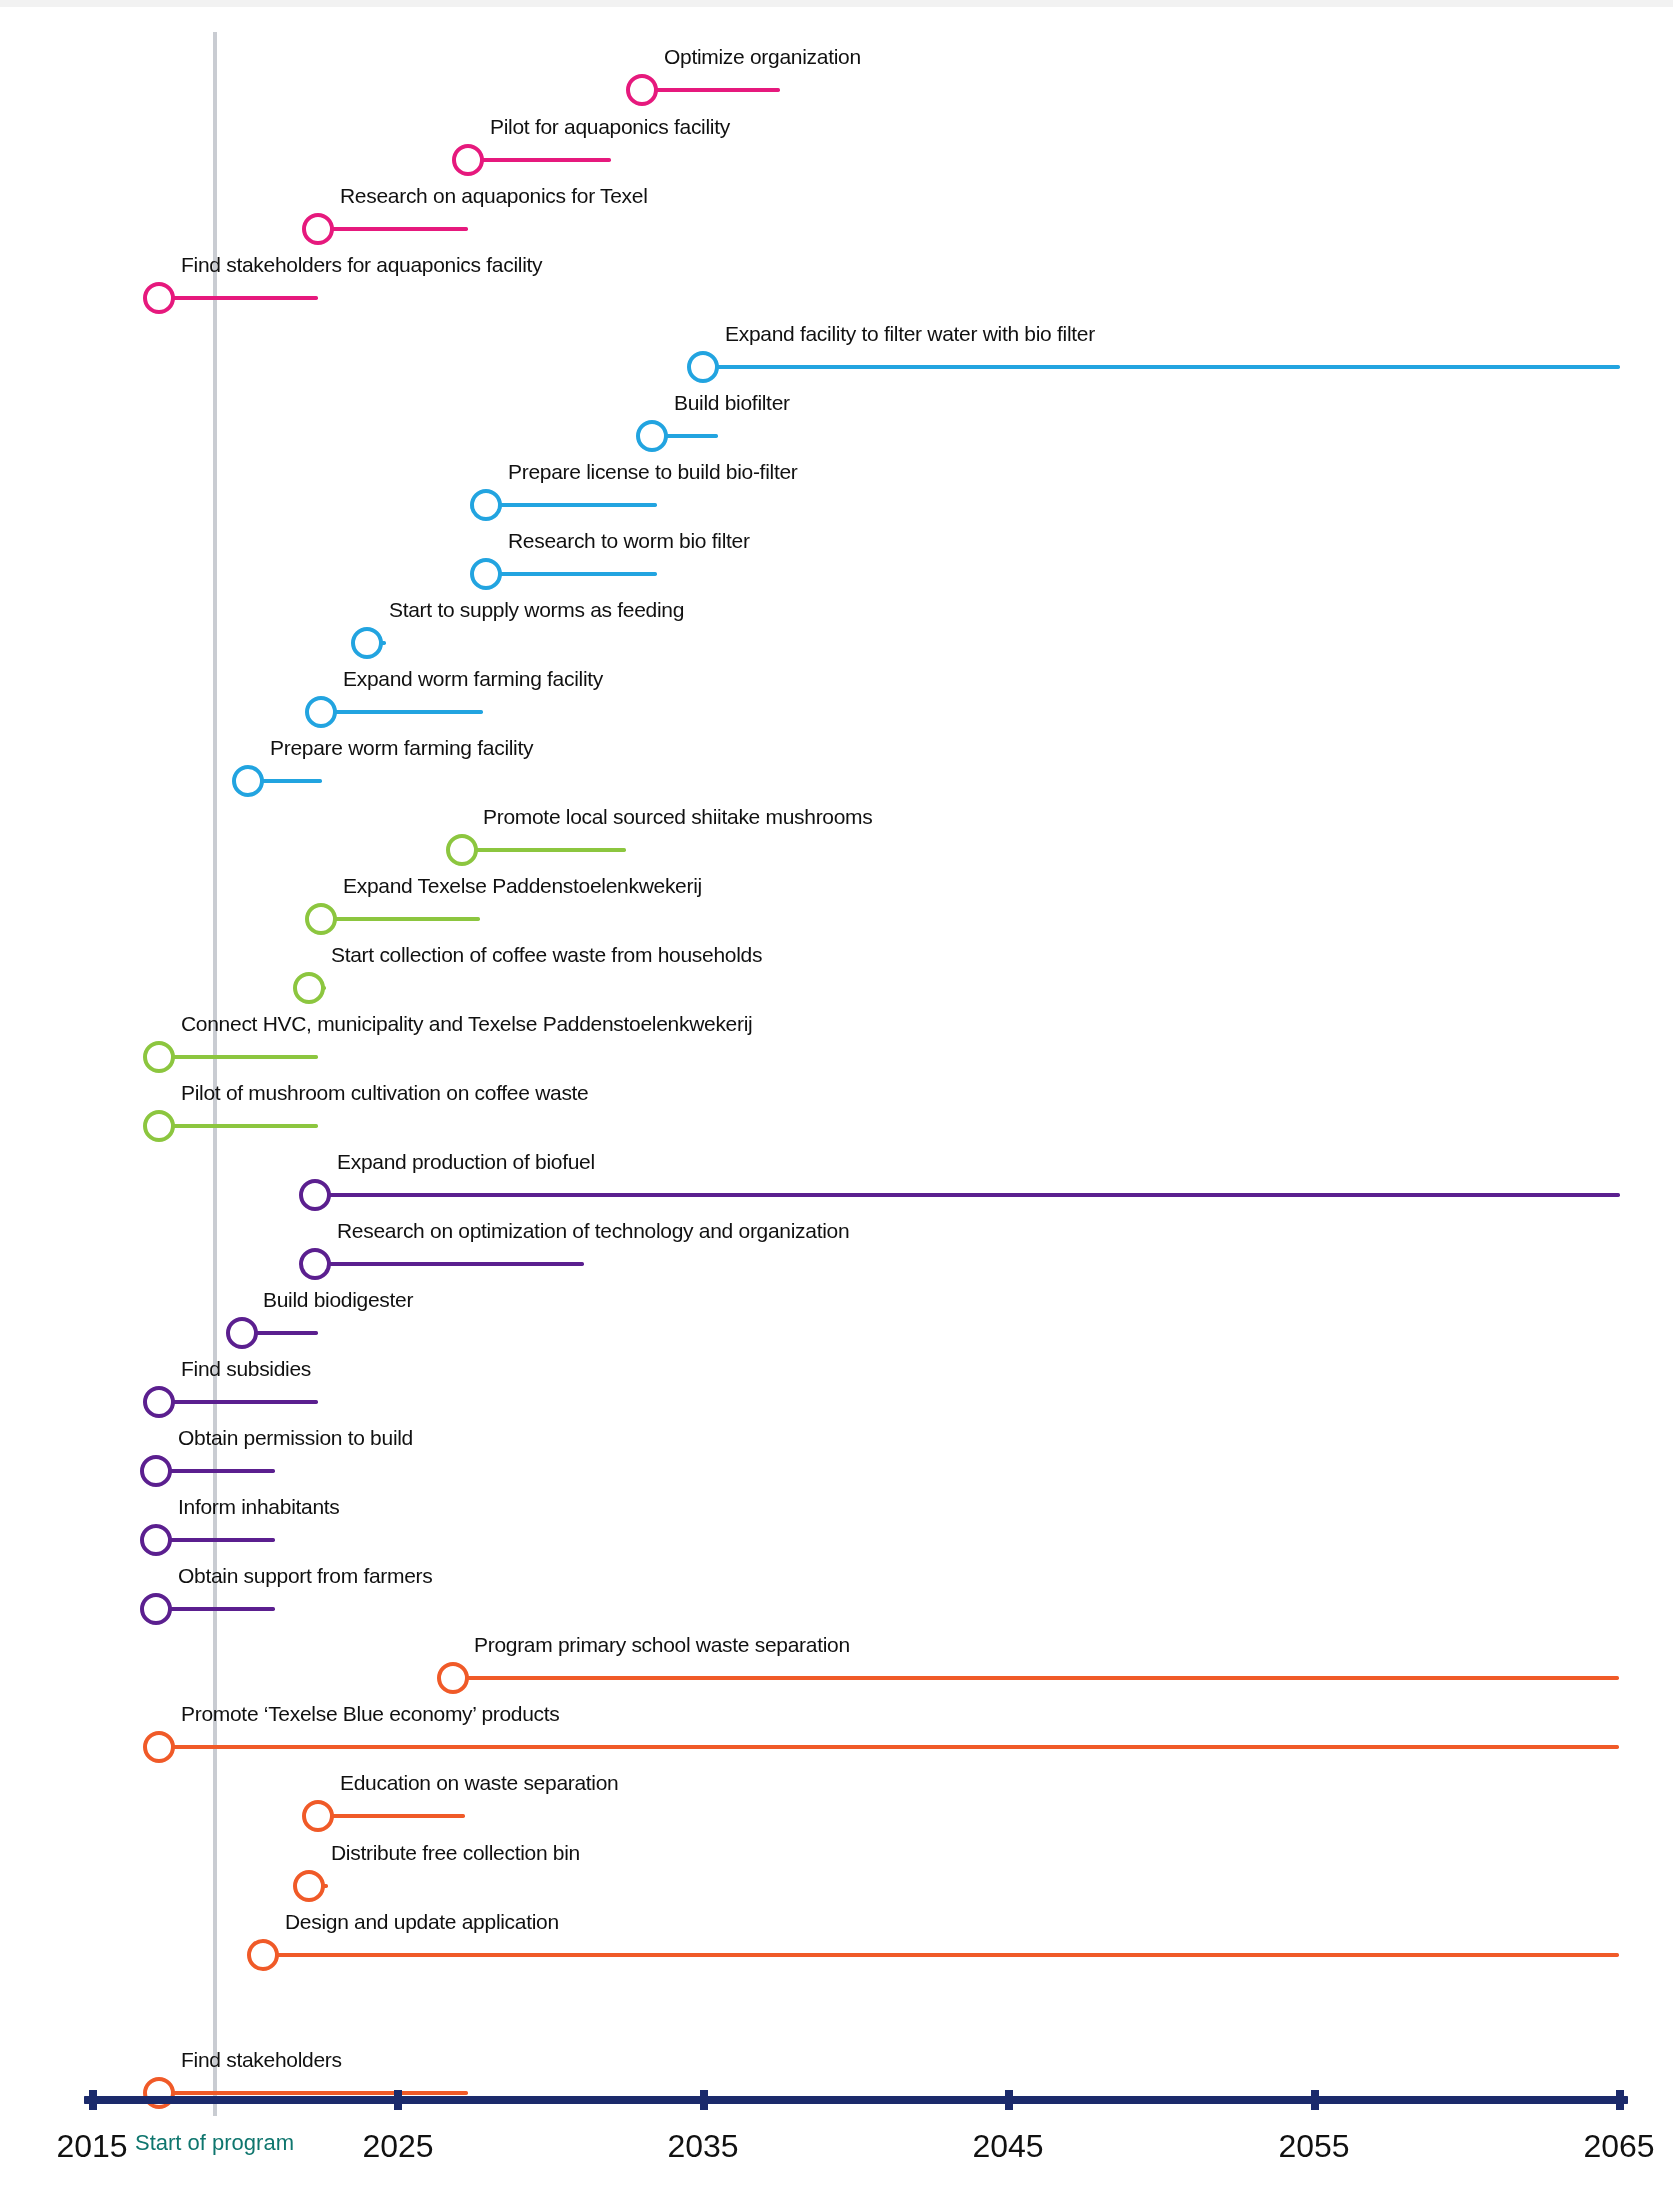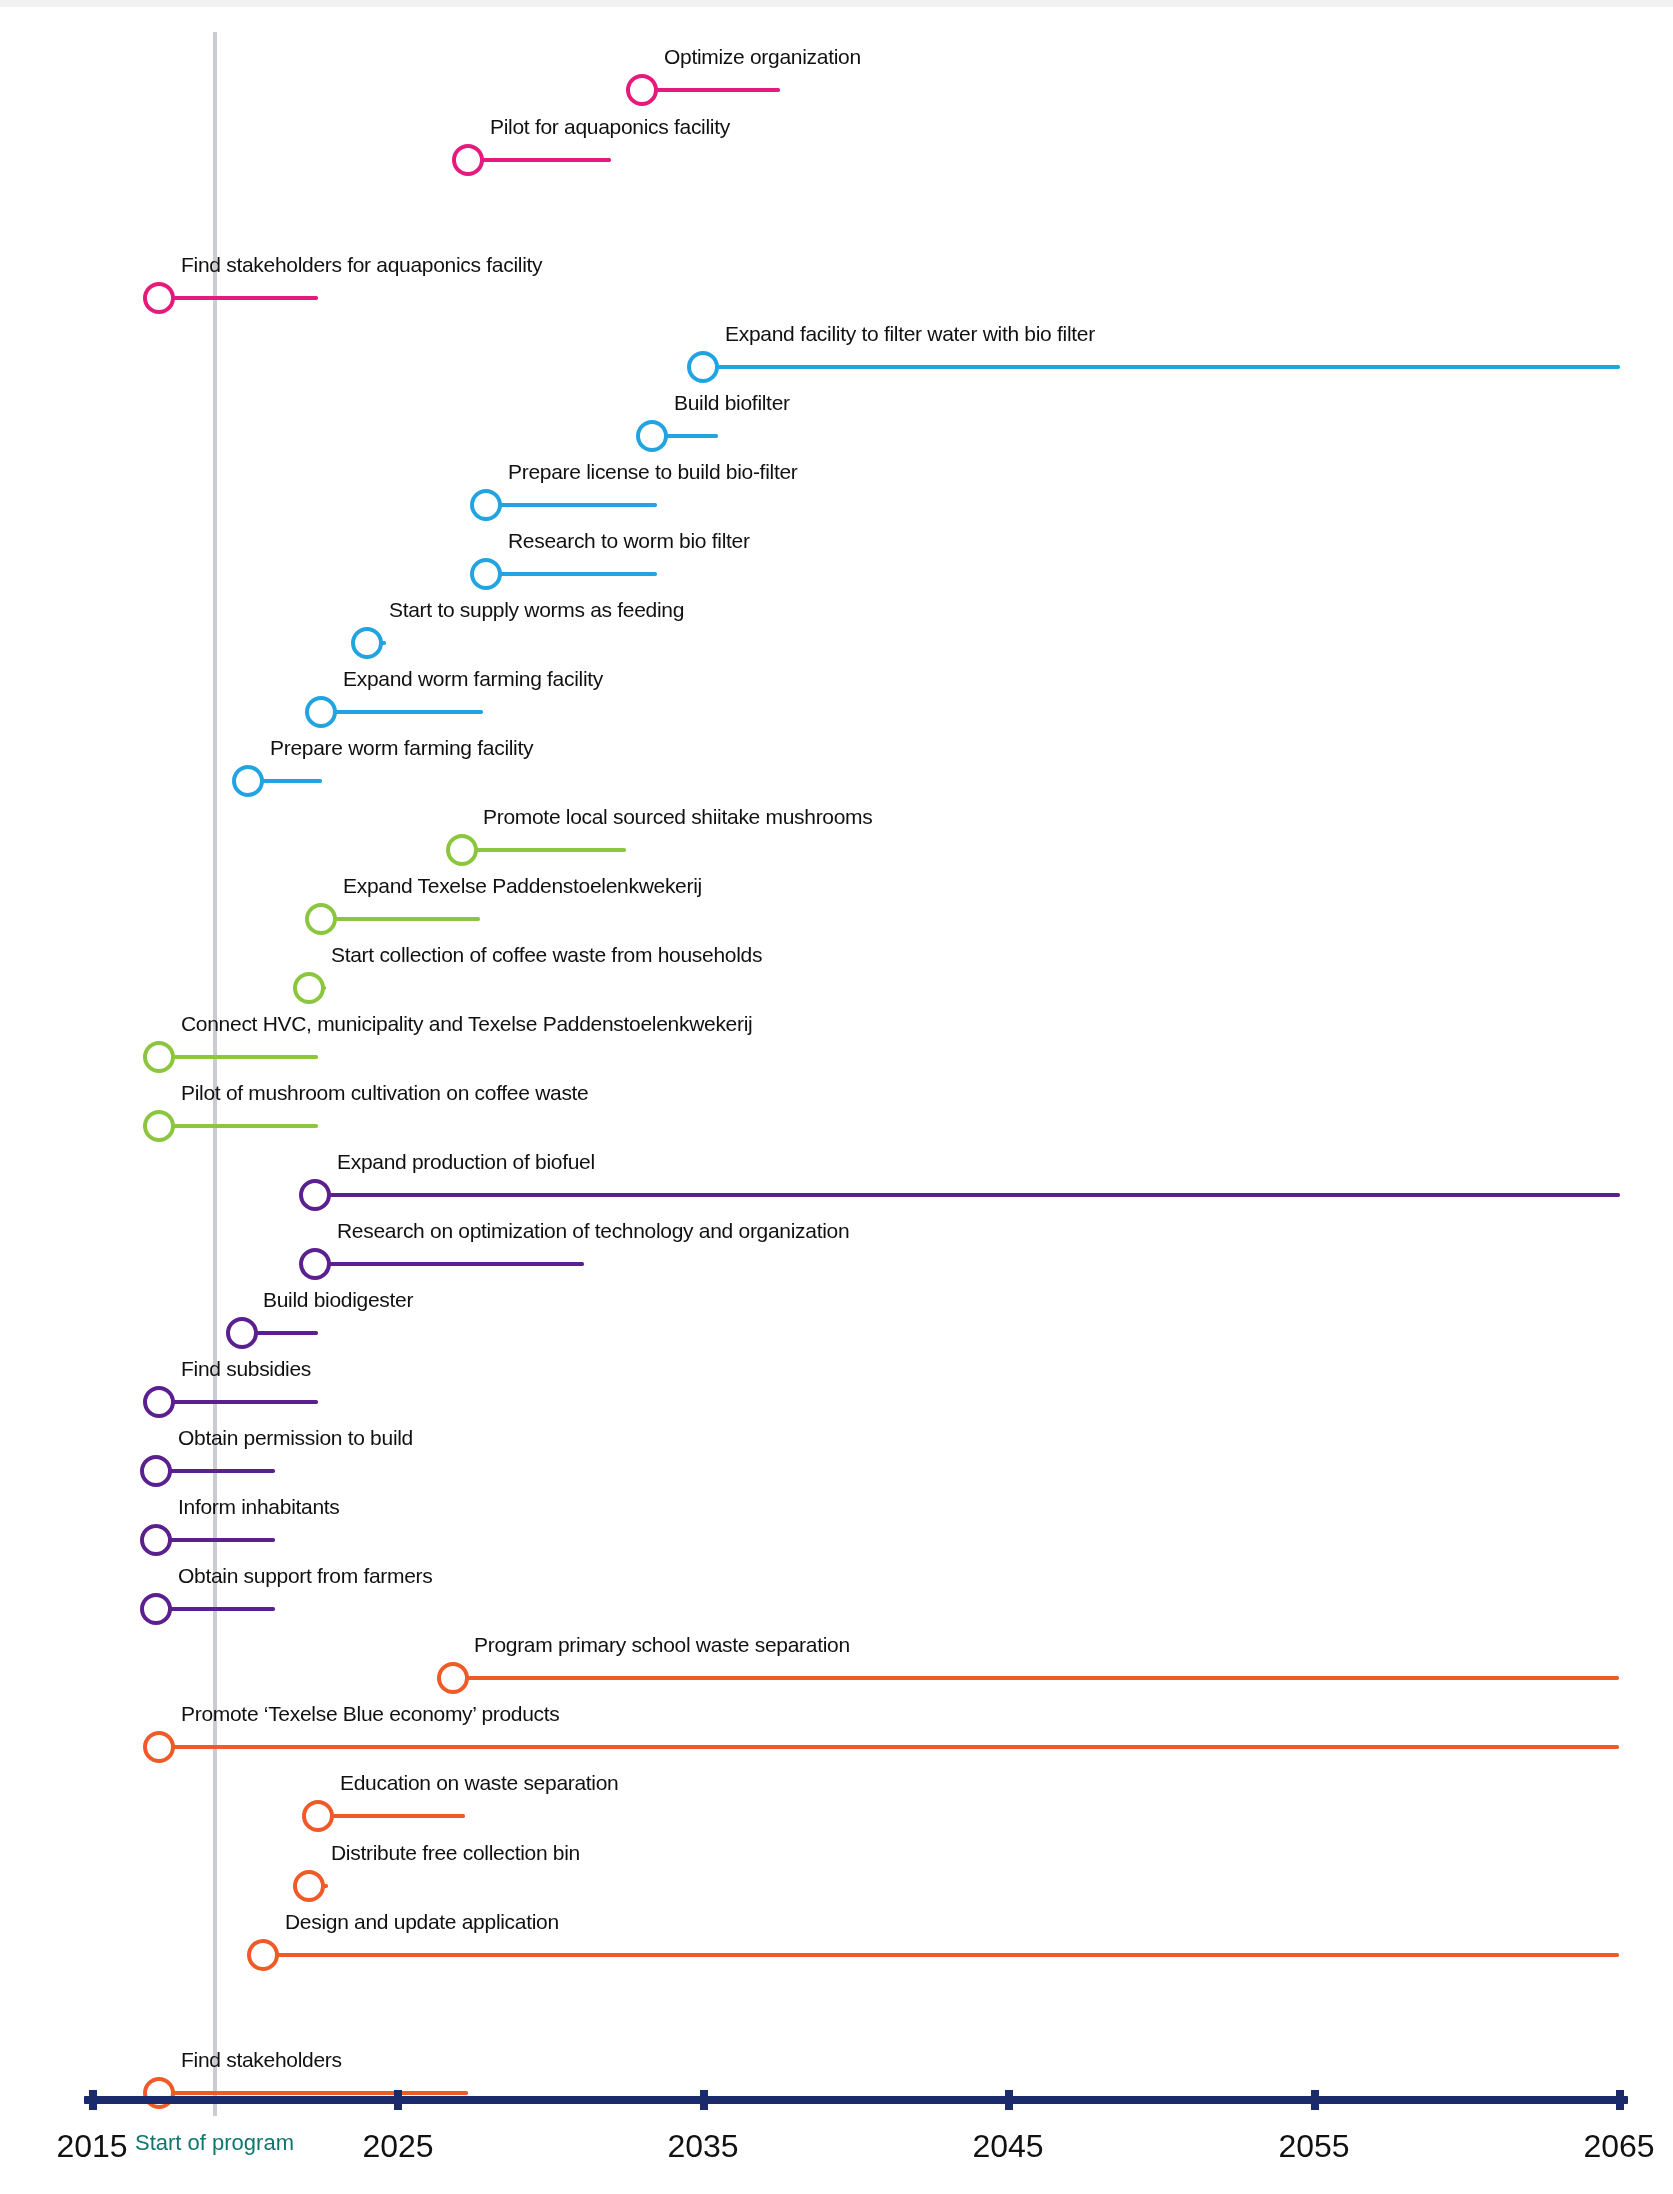--- a/index.html
+++ b/index.html
@@ -107,20 +107,25 @@
       <div class="start-line" style="left: 213px; top: 0px; height: 2084px;"></div>
       <div class="task" style="left: 0px; top: 33px; width: 1674px;">
         <div class="task-bar" style="left: 654px; width: 126px; background: rgb(230, 25, 125);"></div>
         <div class="task-marker" style="left: 626px; border-color: rgb(230, 25, 125);"></div>
         <div class="task-label" style="left: 664px;">Optimize organization</div>
       </div>
       <div class="task" style="left: 0px; top: 103px; width: 1674px;">
         <div class="task-bar" style="left: 479px; width: 132px; background: rgb(230, 25, 125);"></div>
         <div class="task-marker" style="left: 452px; border-color: rgb(230, 25, 125);"></div>
         <div class="task-label" style="left: 490px;">Pilot for aquaponics facility</div>
+      </div>
+      <div class="task" style="left: 0px; top: 172px; width: 1674px;">
+        <div class="task-bar" style="left: 330px; width: 138px; background: rgb(230, 25, 125);"></div>
+        <div class="task-marker" style="left: 302px; border-color: rgb(230, 25, 125);"></div>
+        <div class="task-label" style="left: 340px;">Research on aquaponics for Texel</div>
       </div>
       <div class="task" style="left: 0px; top: 241px; width: 1674px;">
         <div class="task-bar" style="left: 171px; width: 147px; background: rgb(230, 25, 125);"></div>
         <div class="task-marker" style="left: 143px; border-color: rgb(230, 25, 125);"></div>
         <div class="task-label" style="left: 181px;">Find stakeholders for aquaponics facility</div>
       </div>
       <div class="task" style="left: 0px; top: 310px; width: 1666px;">
         <div class="task-bar" style="left: 715px; width: 905px; background: rgb(34, 164, 224);"></div>
         <div class="task-marker" style="left: 687px; border-color: rgb(34, 164, 224);"></div>
         <div class="task-label" style="left: 725px;">Expand facility to filter water with bio filter</div>

